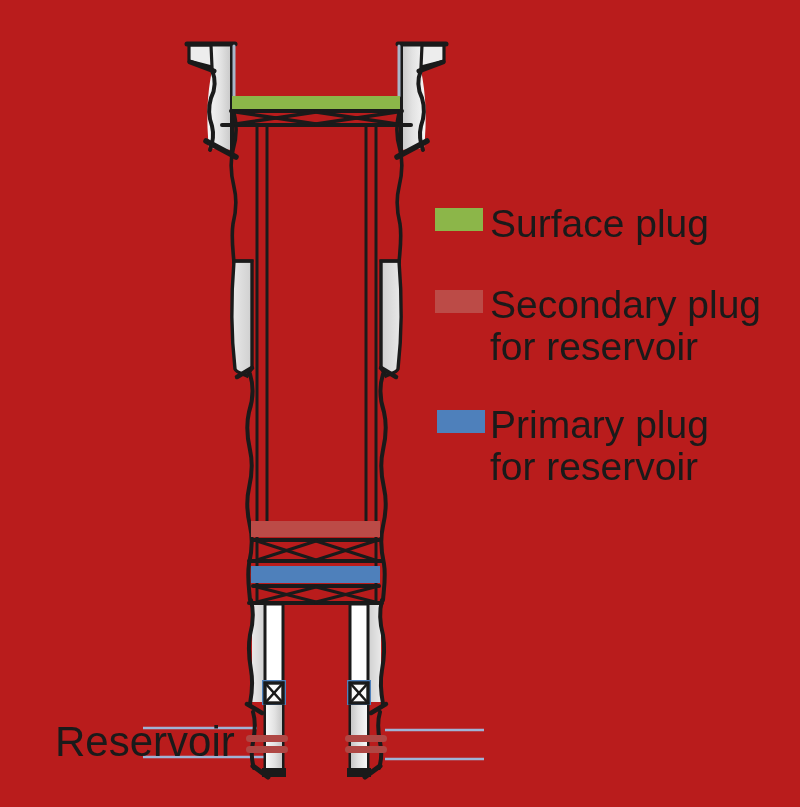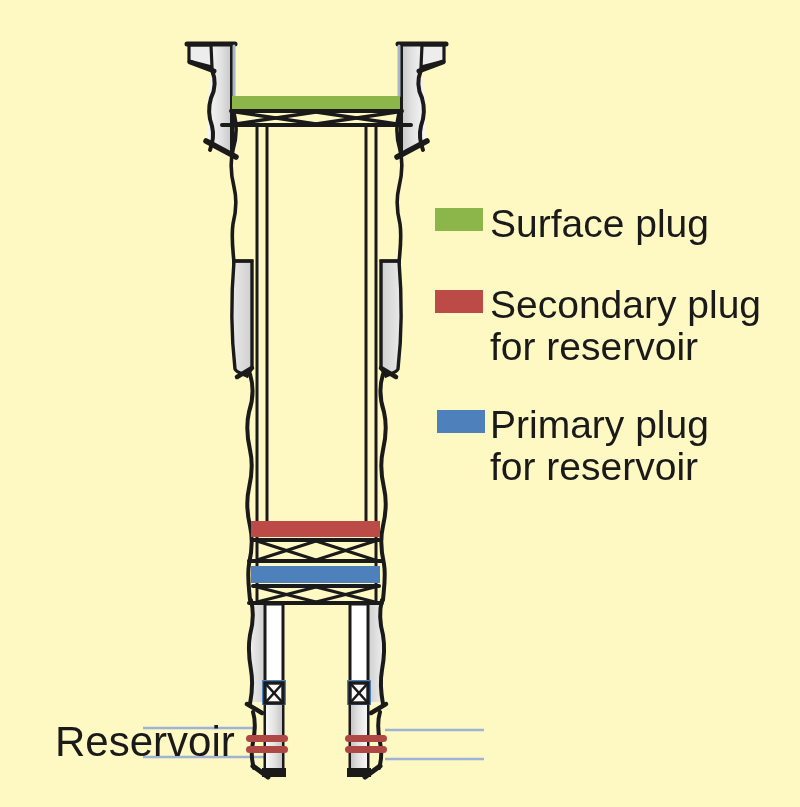--- a/index.html
+++ b/index.html
@@ -1,16 +1,16 @@
 <!DOCTYPE html>
 <html><head>
 <meta charset="utf-8">
 <style>
   html,body{margin:0;padding:0;background:#ffffff;}
-  #stage{position:relative;width:800px;height:807px;background:#fef9c3;overflow:hidden;
+  #stage{position:relative;width:800px;height:807px;background:#b91c1c;overflow:hidden;
          font-family:"Liberation Sans",sans-serif;}
   svg{position:absolute;left:0;top:0;}
   text{font-family:"Liberation Sans",sans-serif;fill:#1a1a1a;}
   .legend-label{font-size:39px;}
   .reservoir-label{font-size:42px;}
 </style>
 </head>
 <body>
 
 <div id="stage">

